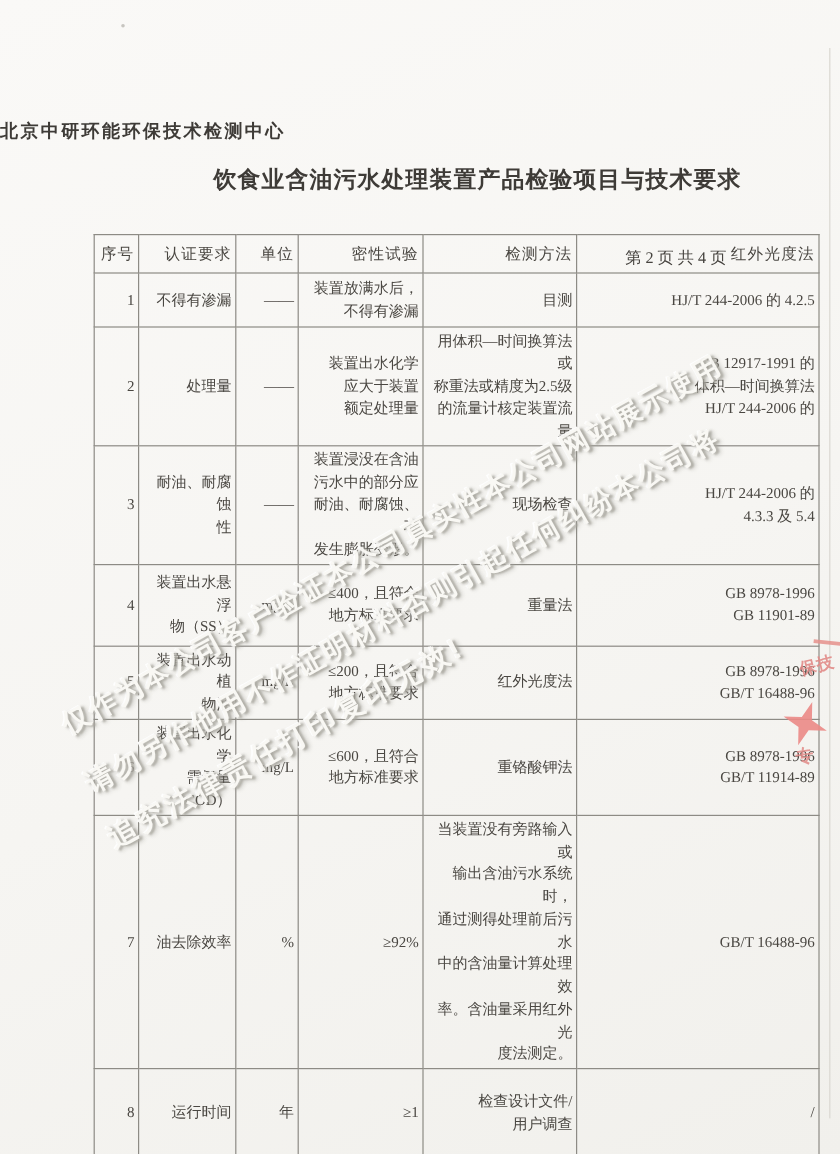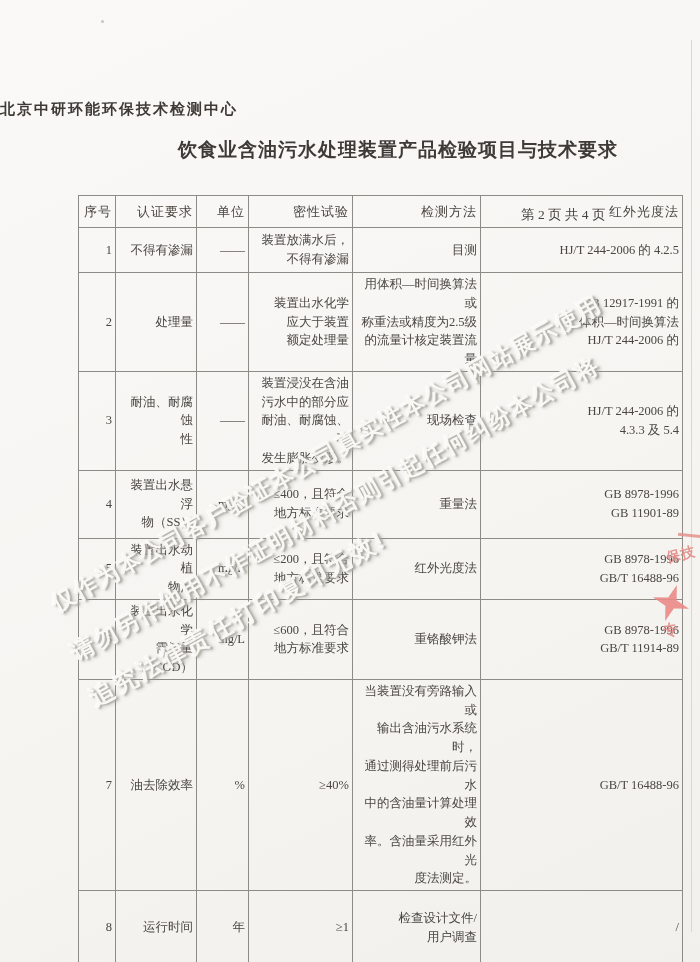--- a/index.html
+++ b/index.html
@@ -161,21 +161,21 @@
         <td>≤600，且符合
 地方标准要求</td>
         <td>重铬酸钾法</td>
         <td class="std">GB 8978-1996
 GB/T 11914-89</td>
       </tr>
       <tr style="height:123px">
         <td>7</td>
         <td>油去除效率</td>
         <td>%</td>
-        <td>≥40%</td>
+        <td>≥92%</td>
         <td>当装置没有旁路输入或
 输出含油污水系统时，
 通过测得处理前后污水
 中的含油量计算处理效
 率。含油量采用红外光
 度法测定。</td>
         <td class="std">GB/T 16488-96</td>
       </tr>
       <tr style="height:74px">
         <td>8</td>

